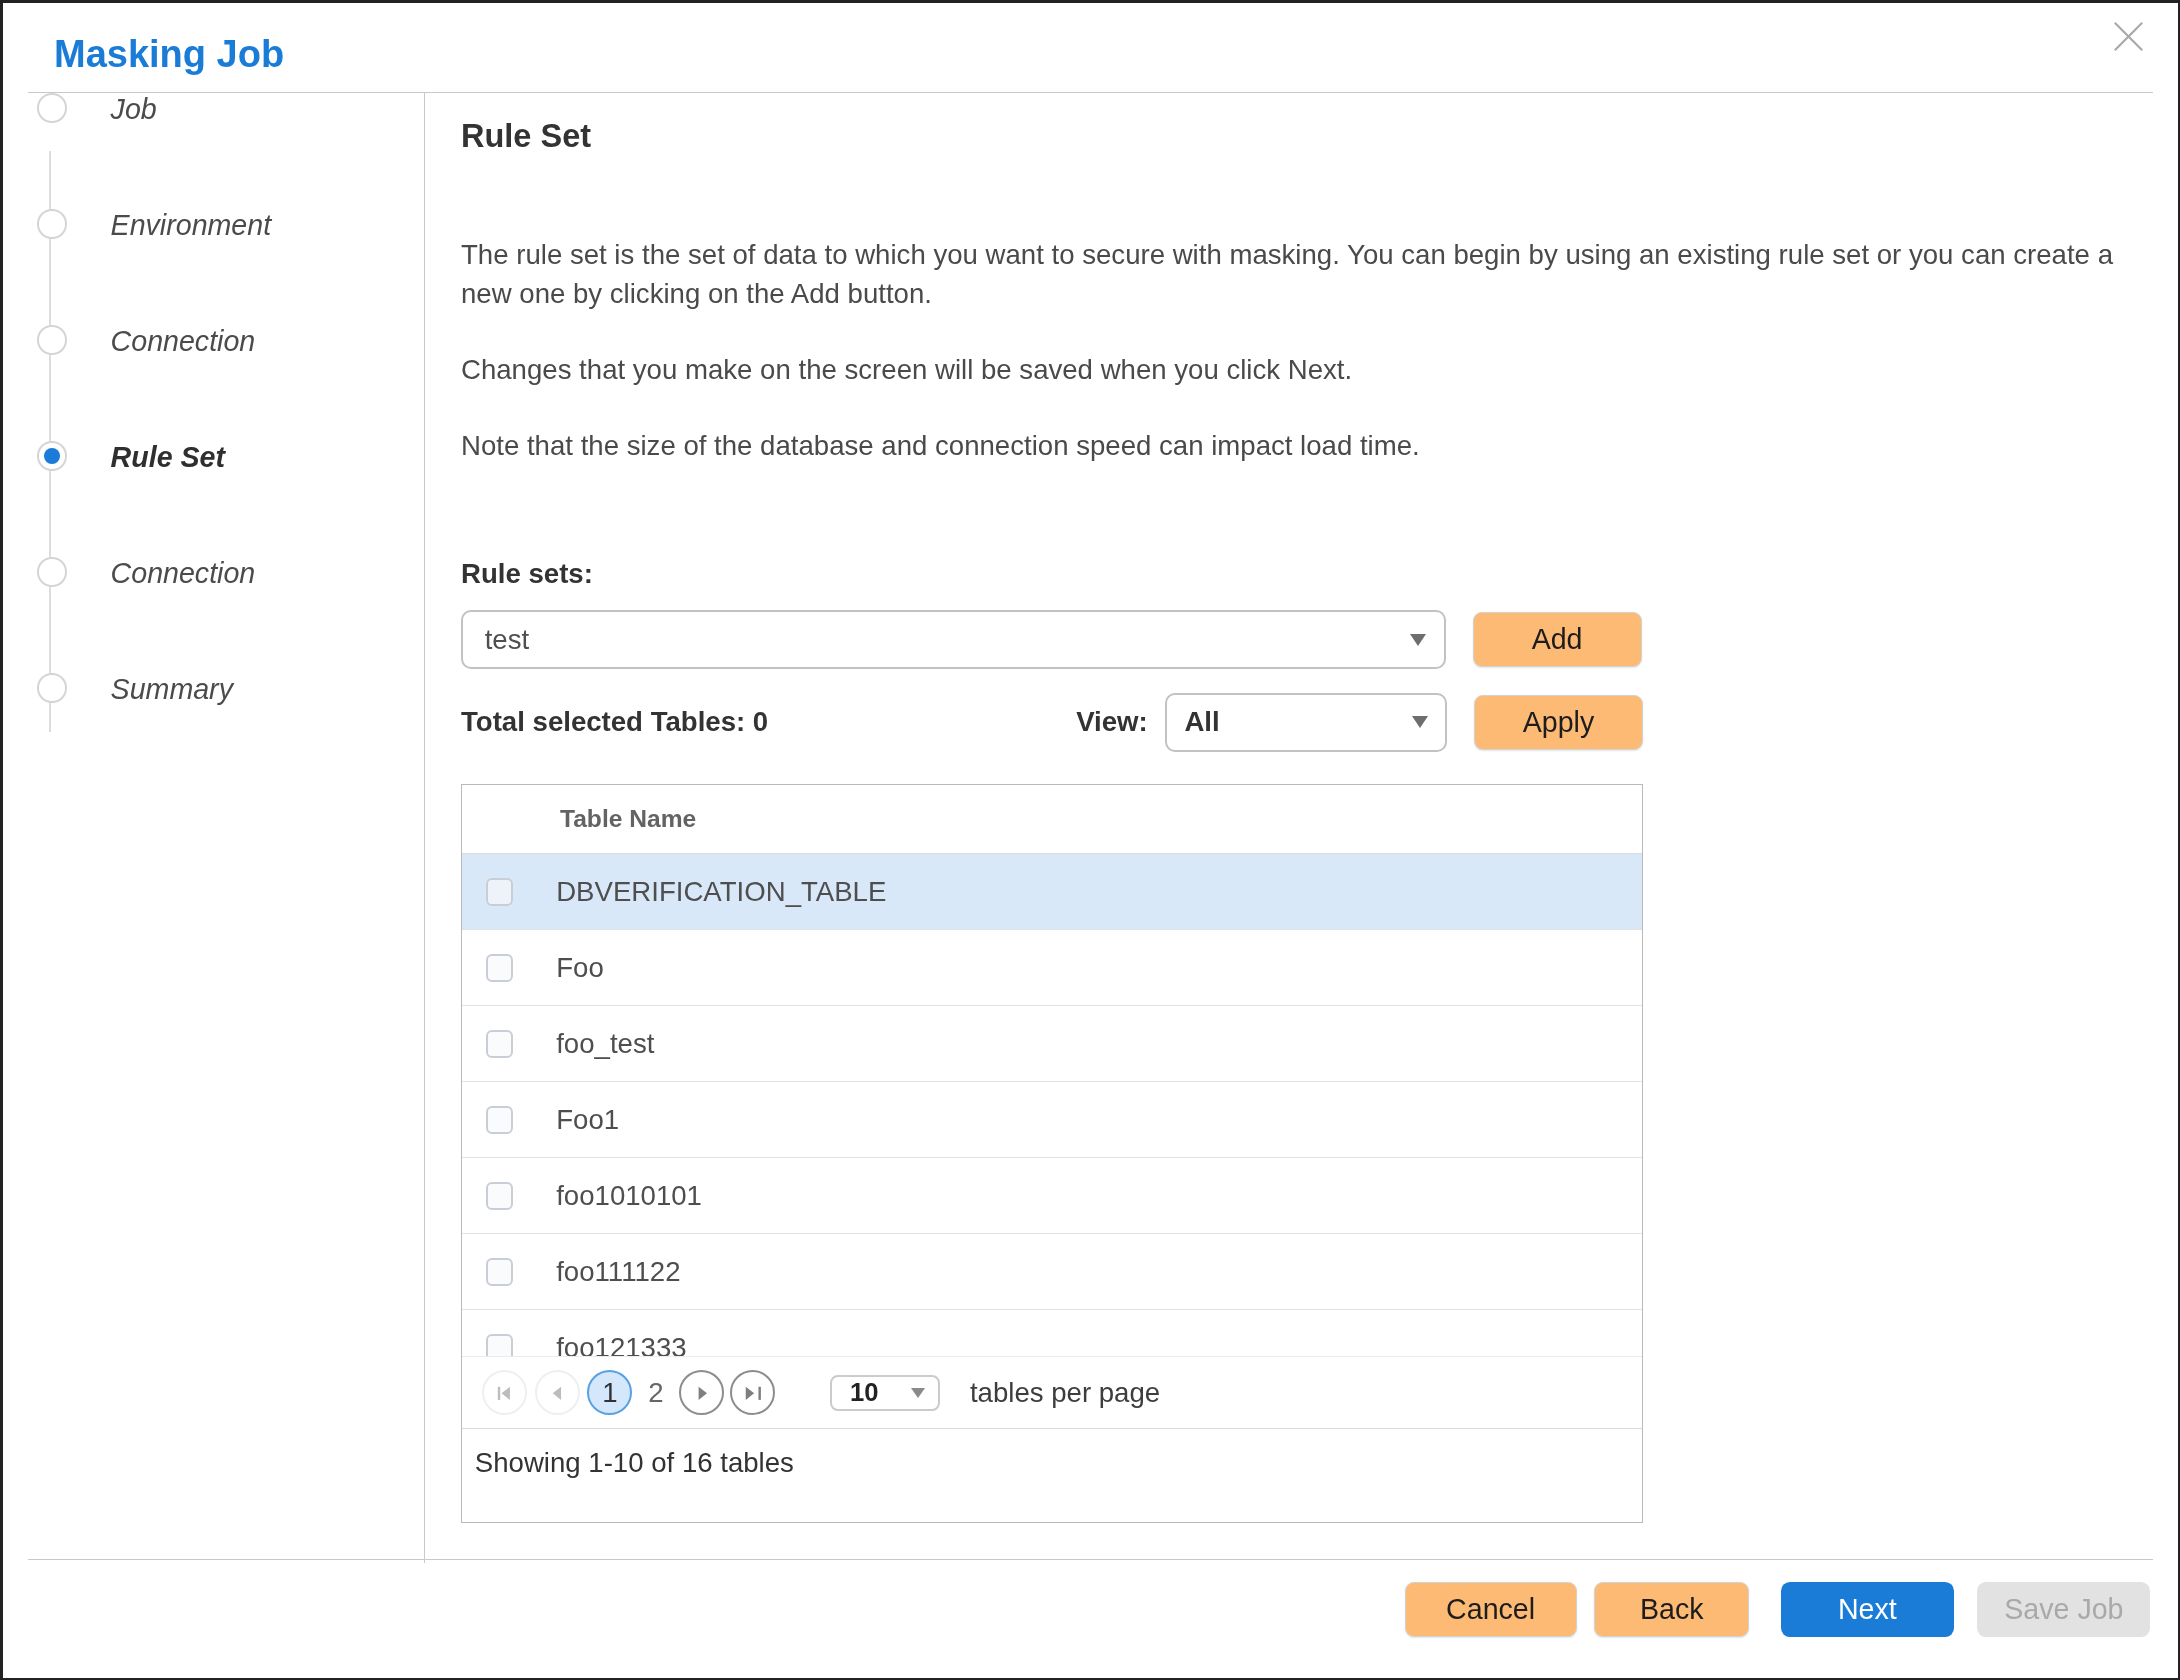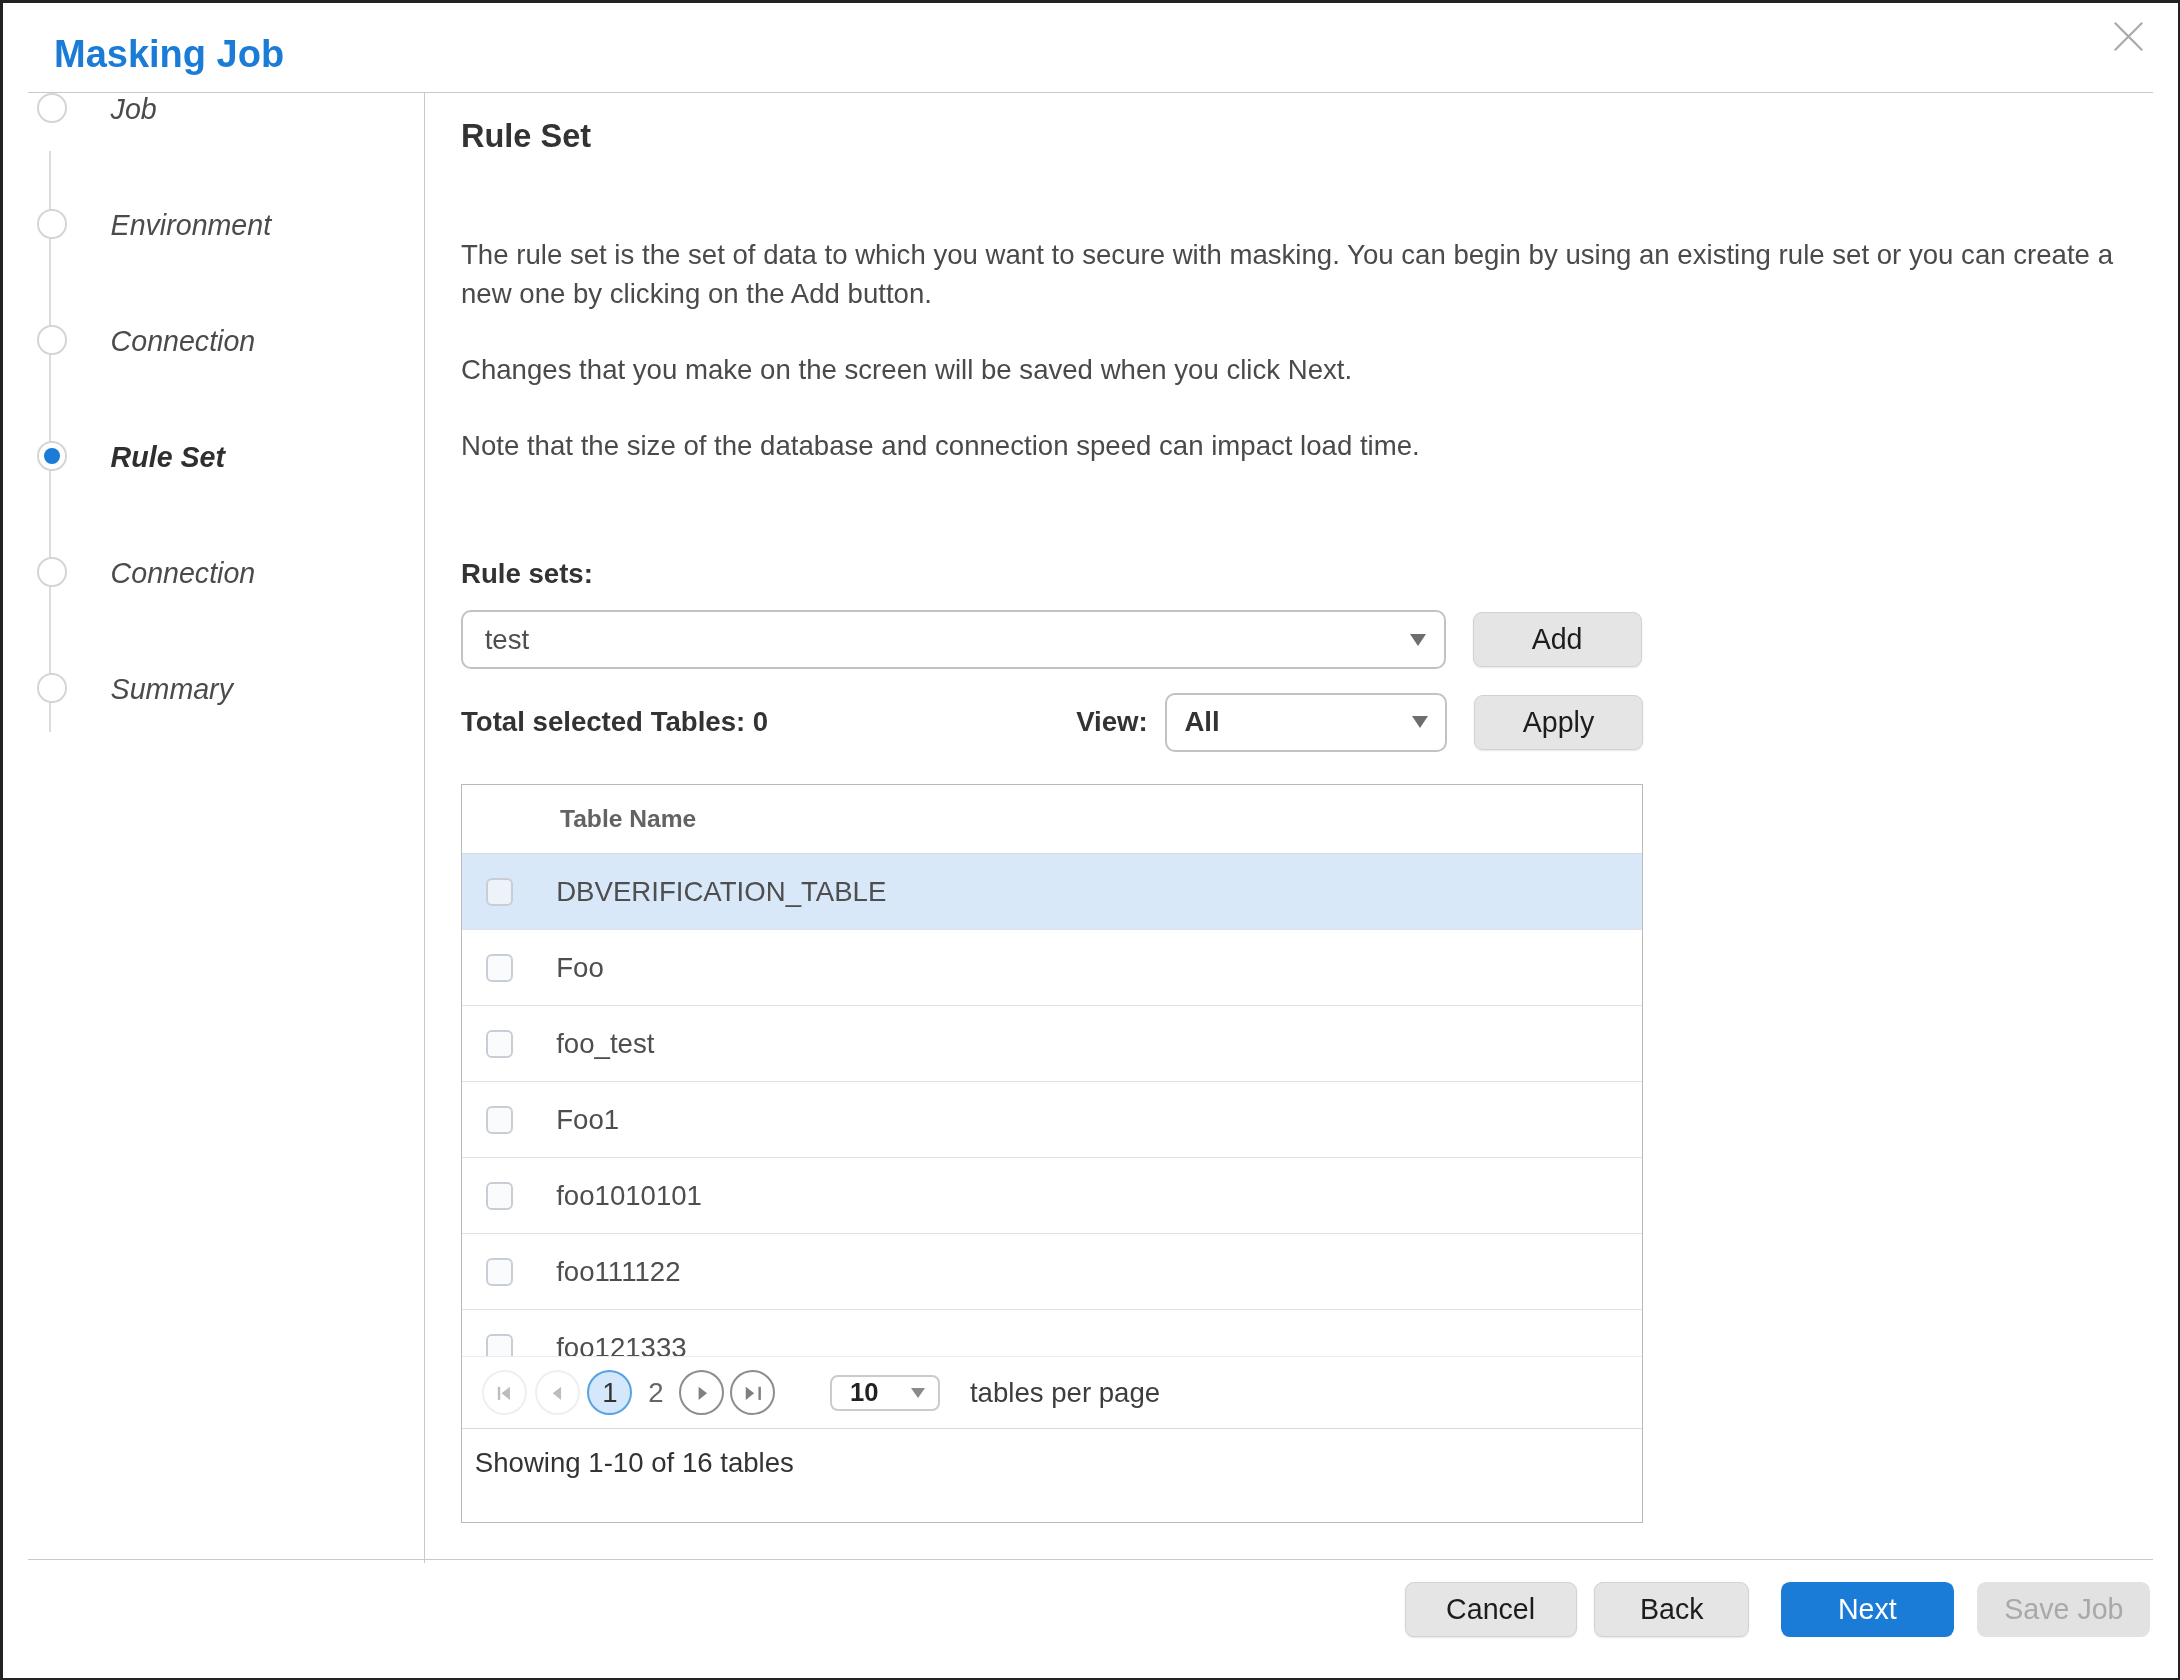--- a/index.html
+++ b/index.html
@@ -39,21 +39,21 @@
   .p3{margin-top:37px;}
   .rule-sets-label{margin-top:89px;font-size:27.6px;line-height:39px;font-weight:bold;color:#333;}
   .select-row{margin-top:17.7px;display:flex;align-items:center;width:1182px;}
   .fake-select{position:relative;box-sizing:border-box;height:59px;background:#fff;border:2px solid #c2c2c2;
     border-radius:9.9px;display:flex;align-items:center;padding-left:21.7px;font-size:27.6px;color:#4f4f4f;cursor:pointer;}
   .rule-set-select{width:985px;}
   .select-arrow{position:absolute;right:17.7px;top:50%;transform:translateY(-50%);width:0;height:0;
     border-left:8.9px solid transparent;border-right:8.9px solid transparent;border-top:12.8px solid #6e6e6e;}
   .btn{box-sizing:border-box;height:55px;border-radius:8.9px;font-size:28.6px;display:flex;align-items:center;
     justify-content:center;cursor:pointer;font-family:inherit;}
-  .btn-light{background:#e5e5e5;border:1px solid #d2d2d2;color:#1d1d1d;box-shadow:0 1px 2px rgba(0,0,0,0.10);}
+  .btn-light{background:#fdba74;border:1px solid #d2d2d2;color:#1d1d1d;box-shadow:0 1px 2px rgba(0,0,0,0.10);}
   .add-btn,.apply-btn{width:169px;margin-left:26.6px;}
   .view-row{margin-top:23.6px;display:flex;align-items:center;width:1182px;}
   .total-label{font-size:27.6px;font-weight:bold;color:#333;flex:1;}
   .view-label{font-size:27.6px;font-weight:bold;color:#333;margin-right:17.7px;}
   .view-select{width:282px;font-weight:bold;color:#333;padding-left:17px;}
   
   .table-box{margin-top:32.5px;width:1182px;box-sizing:border-box;border:1px solid #b9b9b9;background:#fff;}
   .thead{height:69px;display:flex;align-items:center;padding-left:98px;font-size:24.6px;font-weight:bold;
     color:#636363;border-bottom:1px solid #dcdcdc;box-sizing:border-box;}
   .rows-viewport{height:502px;overflow:hidden;}

